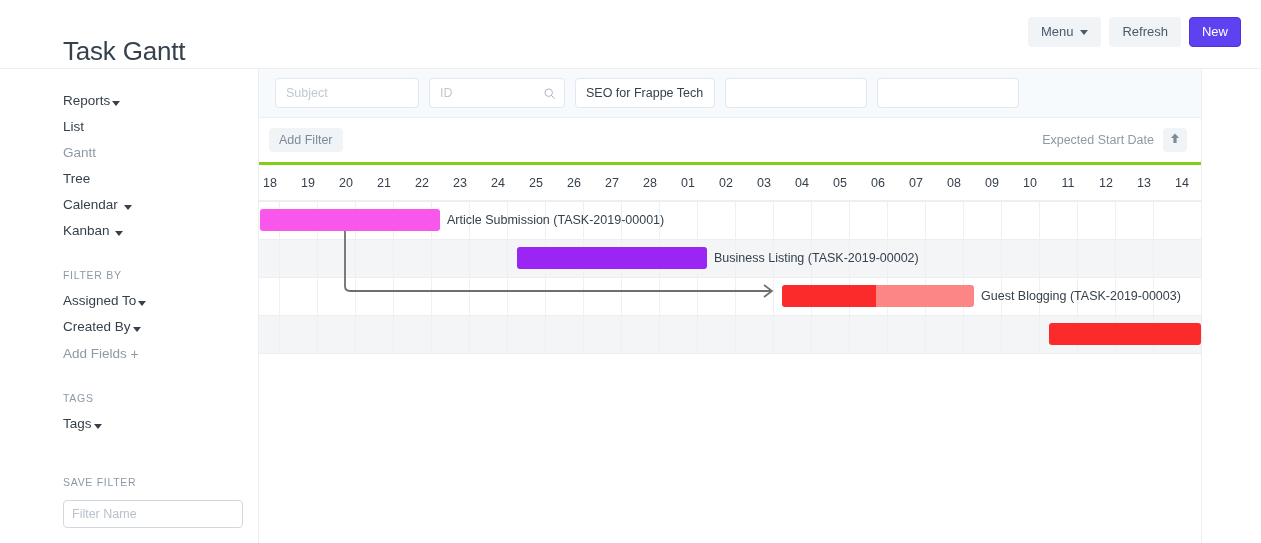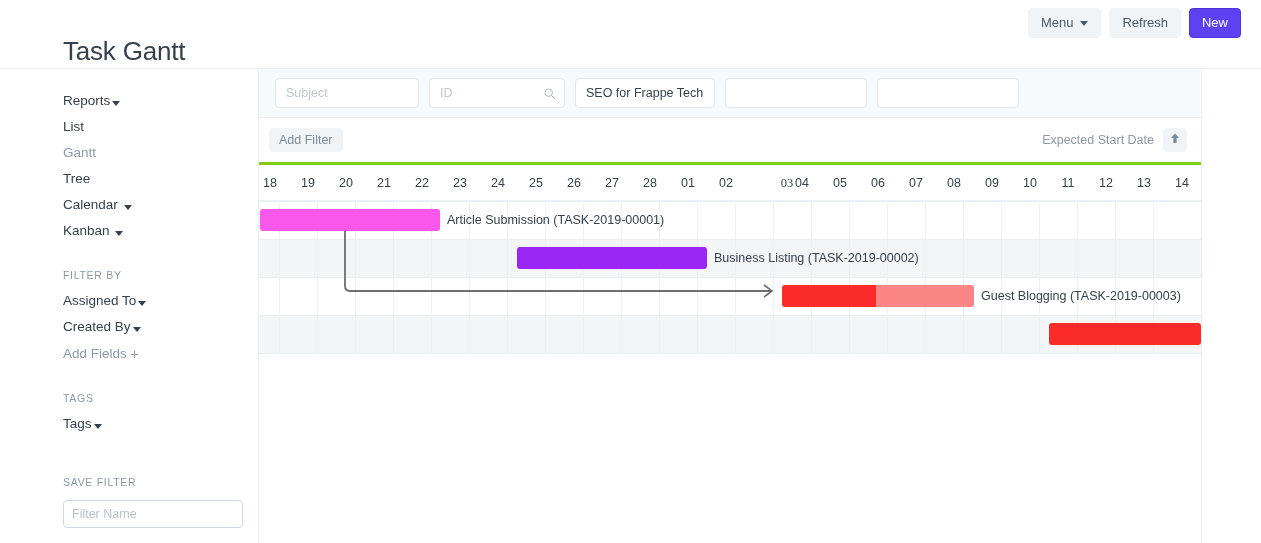--- a/index.html
+++ b/index.html
@@ -16,21 +16,21 @@
   .navbar {
     position:absolute; left:0; top:0; width:1261px; height:69px;
     background:#fff; border-bottom:1px solid #ebeff3;
     display:flex; align-items:center;
   }
   .brand-title {
     position:absolute; left:63px; top:36px;
     font-size:26px; font-weight:400; color:#36414c; letter-spacing:-0.2px;
   }
   .nav-actions {
-    position:absolute; right:20px; top:8px;
+    position:absolute; right:20px; top:17px;
     display:flex; gap:8px; align-items:center;
   }
   .btn {
     font-family:"Liberation Sans", sans-serif;
     font-size:13px; border-radius:4px; padding:6px 12px;
     border:1px solid transparent; cursor:pointer; line-height:1.2;
     display:inline-flex; align-items:center; gap:5px; white-space:nowrap;
   }
   .btn-default { background:#f0f4f7; color:#4a5a6b; }
   .btn-primary { background:#5e41f0; color:#fff; border-color:#4f33dd; }
@@ -261,21 +261,21 @@
           <div class="date-tick" style="left: 106px;">21</div>
           <div class="date-tick" style="left: 144px;">22</div>
           <div class="date-tick" style="left: 182px;">23</div>
           <div class="date-tick" style="left: 220px;">24</div>
           <div class="date-tick" style="left: 258px;">25</div>
           <div class="date-tick" style="left: 296px;">26</div>
           <div class="date-tick" style="left: 334px;">27</div>
           <div class="date-tick" style="left: 372px;">28</div>
           <div class="date-tick" style="left: 410px;">01</div>
           <div class="date-tick" style="left: 448px;">02</div>
-          <div class="date-tick" style="left: 509px; font-family: Liberation Serif, serif;">03</div>
+          <div class="date-tick" style="left: 486px;">03</div>
           <div class="date-tick" style="left: 524px;">04</div>
           <div class="date-tick" style="left: 562px;">05</div>
           <div class="date-tick" style="left: 600px;">06</div>
           <div class="date-tick" style="left: 638px;">07</div>
           <div class="date-tick" style="left: 676px;">08</div>
           <div class="date-tick" style="left: 714px;">09</div>
           <div class="date-tick" style="left: 752px;">10</div>
           <div class="date-tick" style="left: 790px;">11</div>
           <div class="date-tick" style="left: 828px;">12</div>
           <div class="date-tick" style="left: 866px;">13</div>

